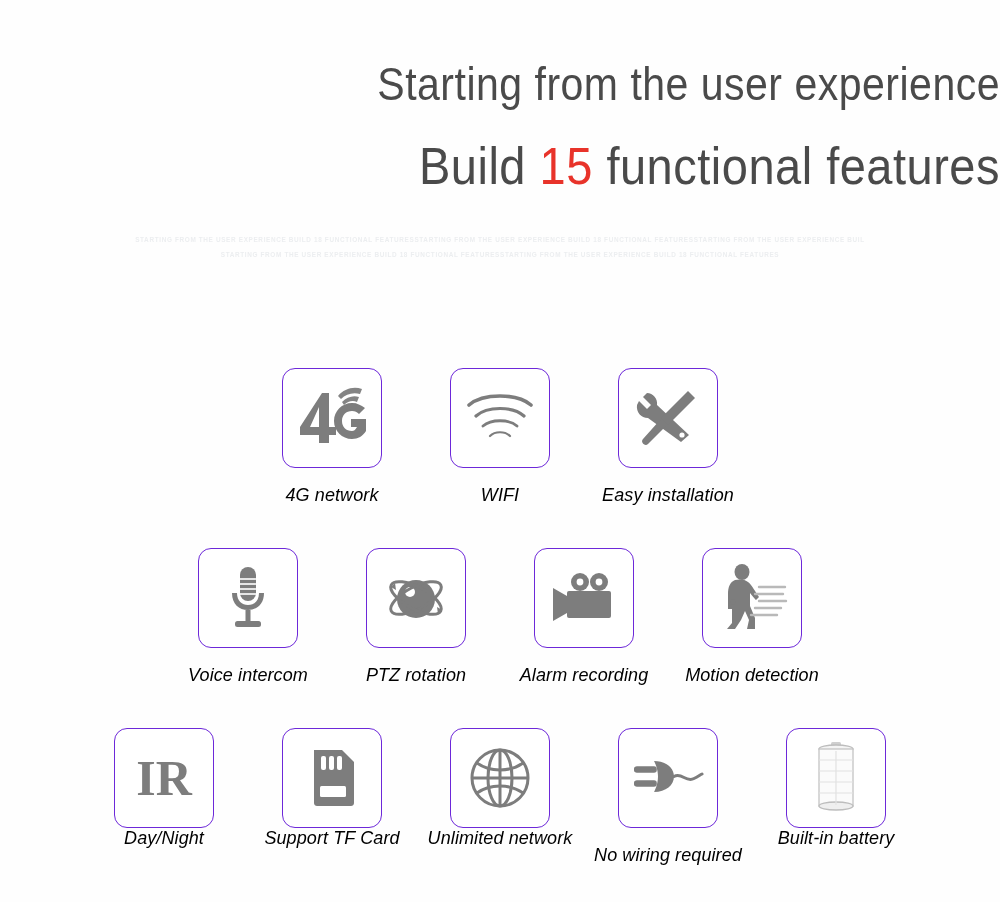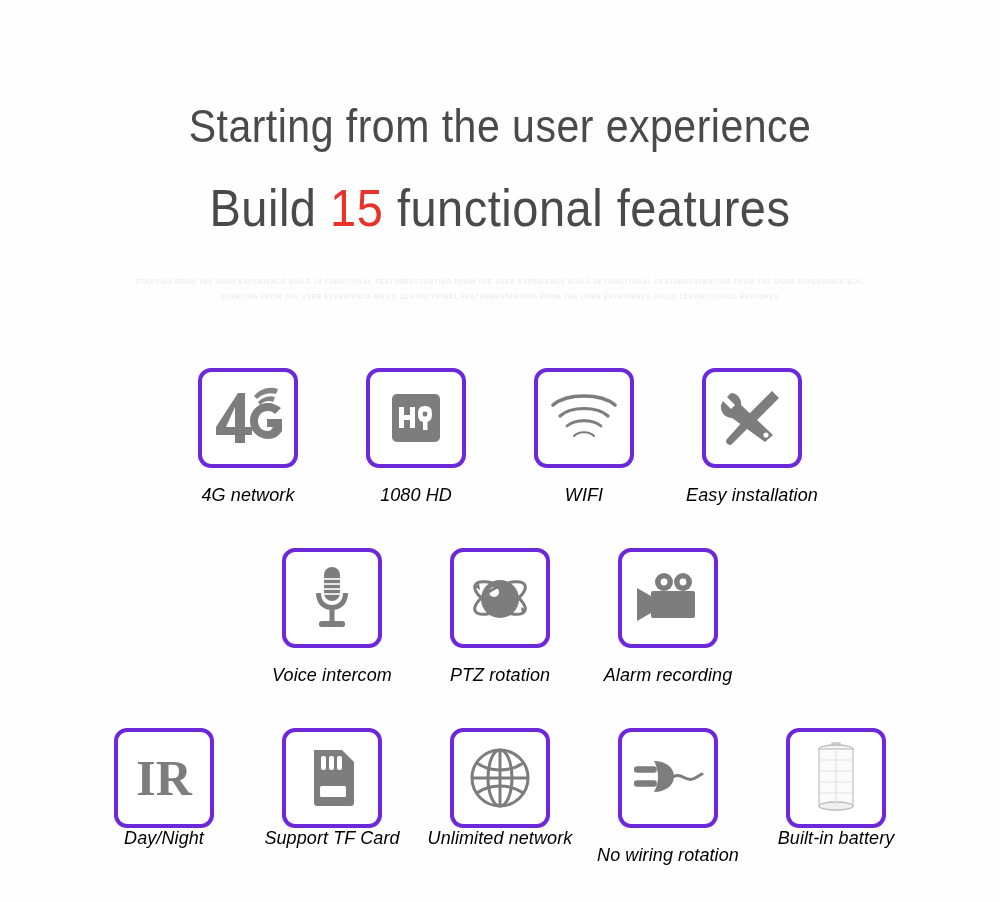--- a/index.html
+++ b/index.html
@@ -17,22 +17,22 @@
   }
   .page {
     width: 1000px;
     height: 902px;
     position: relative;
     background: #fefefe;
   }
 
   
   .headings {
-    padding-top: 104px;
-    text-align: center;
+    padding-top: 62px;
+    text-align: right;
   }
   .headline-1 {
     font-size: 41px;
     font-weight: 300;
     letter-spacing: 0.5px;
     color: #4a4a4a;
     line-height: 1.0;
     transform: scaleY(1.12);
     transform-origin: center top;
   }
@@ -80,21 +80,21 @@
   }
   .cell {
     width: 168px;
     display: flex;
     flex-direction: column;
     align-items: center;
   }
   .tile {
     width: 100px;
     height: 100px;
-    border: 4px solid #6d28d9;
+    border: 1px solid #6d28d9;
     border-radius: 13px;
     background: #ffffff;
     display: flex;
     align-items: center;
     justify-content: center;
     box-sizing: border-box;
   }
   .tile svg { display: block; }
   .caption {
     margin-top: 17px;
@@ -134,35 +134,20 @@
               <path d="M56 16 C46 16 38 24 38 34 C38 44 46 52 56 52 C62 52 67 49 70 44 L70 32 L55 32 L55 40 L61 40 C59 43 58 44 56 44 C50 44 46 40 46 34 C46 28 50 24 56 24 C59 24 61 25 63 27 L69 21 C65 18 61 16 56 16 Z"></path>
               <path d="M45 12 C50 7 57 5 64 7 L66 2 C57 -1 48 2 42 9 Z" opacity="0.95"></path>
               <path d="M48 18 C52 14 57 13 61 15 L63 10 C57 8 51 10 46 15 Z" opacity="0.95"></path>
               <path d="M52 24 C54 21 57 21 59 22 L61 17 C57 16 53 18 50 21 Z" opacity="0.95"></path>
             </g>
           </svg>
         </div>
         <div class="caption">4G network</div>
       </div>
 
-      <div class="cell">
-        <div class="tile">
-          <svg width="50" height="50" viewBox="0 0 50 50">
-            <rect x="1" y="1" width="48" height="48" rx="5" fill="#7d7d7d"></rect>
-            <g fill="#ffffff">
-              <rect x="8" y="14" width="5" height="21"></rect>
-              <rect x="19" y="14" width="5" height="21"></rect>
-              <rect x="8" y="22" width="16" height="5"></rect>
-              <path d="M34 13 C28.5 13 27 16 27 21 C27 26 28.5 29 34 29 C39.5 29 41 26 41 21 C41 16 39.5 13 34 13 Z M34 18.5 C36 18.5 36.3 19.2 36.3 21 C36.3 22.8 36 23.5 34 23.5 C32 23.5 31.7 22.8 31.7 21 C31.7 19.2 32 18.5 34 18.5 Z"></path>
-              <rect x="32" y="26" width="4.5" height="11"></rect>
-            </g>
-          </svg>
-        </div>
-        <div class="caption">1080 HD</div>
-      </div>
 
 
       <div class="cell">
         <div class="tile">
           <svg width="70" height="58" viewBox="0 0 70 58">
             <g fill="none" stroke="#7d7d7d" stroke-linecap="round">
               <path d="M4 16 C18 4 52 4 66 16" stroke-width="3.6"></path>
               <path d="M11 27 C22 17 48 17 59 27" stroke-width="3.2"></path>
               <path d="M18 37 C26 30 44 30 52 37" stroke-width="2.8"></path>
               <path d="M25 47 C30 42 40 42 45 47" stroke-width="2.2"></path>
@@ -240,20 +225,39 @@
               <rect x="18" y="19" width="44" height="27" rx="2"></rect>
               <path d="M18 24 L4 16 L4 49 L18 41 Z"></path>
             </g>
             <circle cx="31" cy="10" r="3.4" fill="#ffffff"></circle>
             <circle cx="50" cy="10" r="3.4" fill="#ffffff"></circle>
           </svg>
         </div>
         <div class="caption">Alarm recording</div>
       </div>
 
+      <div class="cell">
+        <div class="tile">
+          <svg width="74" height="70" viewBox="0 0 74 70">
+            <g fill="#7d7d7d">
+              <ellipse cx="27" cy="9" rx="7.5" ry="8"></ellipse>
+              <path d="M20 17 C15 19 13 24 13 31 L13 46 L17 46 L17 60 L12 66 L20 66 L26 57 L30 48 L34 57 L32 66 L40 66 L40 55 L35 43 L35 30 C35 30 39 35 41 37 L44 34 C41 30 37 22 33 19 C30 16 24 16 20 17 Z"></path>
+              <circle cx="18" cy="39" r="3"></circle>
+            </g>
+            <g stroke="#b9b9b9" stroke-width="2.4" stroke-linecap="round">
+              <line x1="44" y1="24" x2="70" y2="24"></line>
+              <line x1="40" y1="31" x2="68" y2="31"></line>
+              <line x1="44" y1="38" x2="71" y2="38"></line>
+              <line x1="40" y1="45" x2="66" y2="45"></line>
+              <line x1="36" y1="52" x2="62" y2="52"></line>
+            </g>
+          </svg>
+        </div>
+        <div class="caption">Motion detection</div>
+      </div>
 
     </div>
 
     <div class="row">
 
       <div class="cell lift">
         <div class="tile">
           <svg width="62" height="58" viewBox="0 0 62 58">
             <text x="31" y="46" text-anchor="middle" font-family="'Liberation Serif', serif" font-size="50" font-weight="bold" fill="#7d7d7d">IR</text>
           </svg>
@@ -300,21 +304,21 @@
               <rect x="2" y="28" width="22" height="5" rx="2"></rect>
               <path d="M22 8 C34 8 42 15 42 23.5 C42 32 34 39 22 39 C22 39 26 32 26 23.5 C26 15 22 8 22 8 Z"></path>
             </g>
             <g fill="none" stroke="#7d7d7d" stroke-width="3" stroke-linecap="round">
               <rect x="3" y="14" width="21" height="5" rx="2" stroke-width="1.6"></rect>
               <rect x="3" y="28" width="21" height="5" rx="2" stroke-width="1.6"></rect>
               <path d="M42 23.5 C50 19 54 30 62 25.5 C66 23.5 68 22 70 21"></path>
             </g>
           </svg>
         </div>
-        <div class="caption">No wiring rotation</div>
+        <div class="caption">No wiring required</div>
       </div>
 
       <div class="cell lift">
         <div class="tile">
           <svg width="48" height="74" viewBox="0 0 48 74">
             <g>
               <rect x="19" y="1" width="10" height="5" rx="1.5" fill="#cfcfcf"></rect>
               <ellipse cx="24" cy="8" rx="17" ry="4" fill="#f4f4f4" stroke="#bdbdbd" stroke-width="1.3"></ellipse>
               <rect x="7" y="8" width="34" height="57" fill="#fbfbfb" stroke="#c4c4c4" stroke-width="1.3"></rect>
               <ellipse cx="24" cy="65" rx="17" ry="4" fill="#efefef" stroke="#bdbdbd" stroke-width="1.3"></ellipse>

